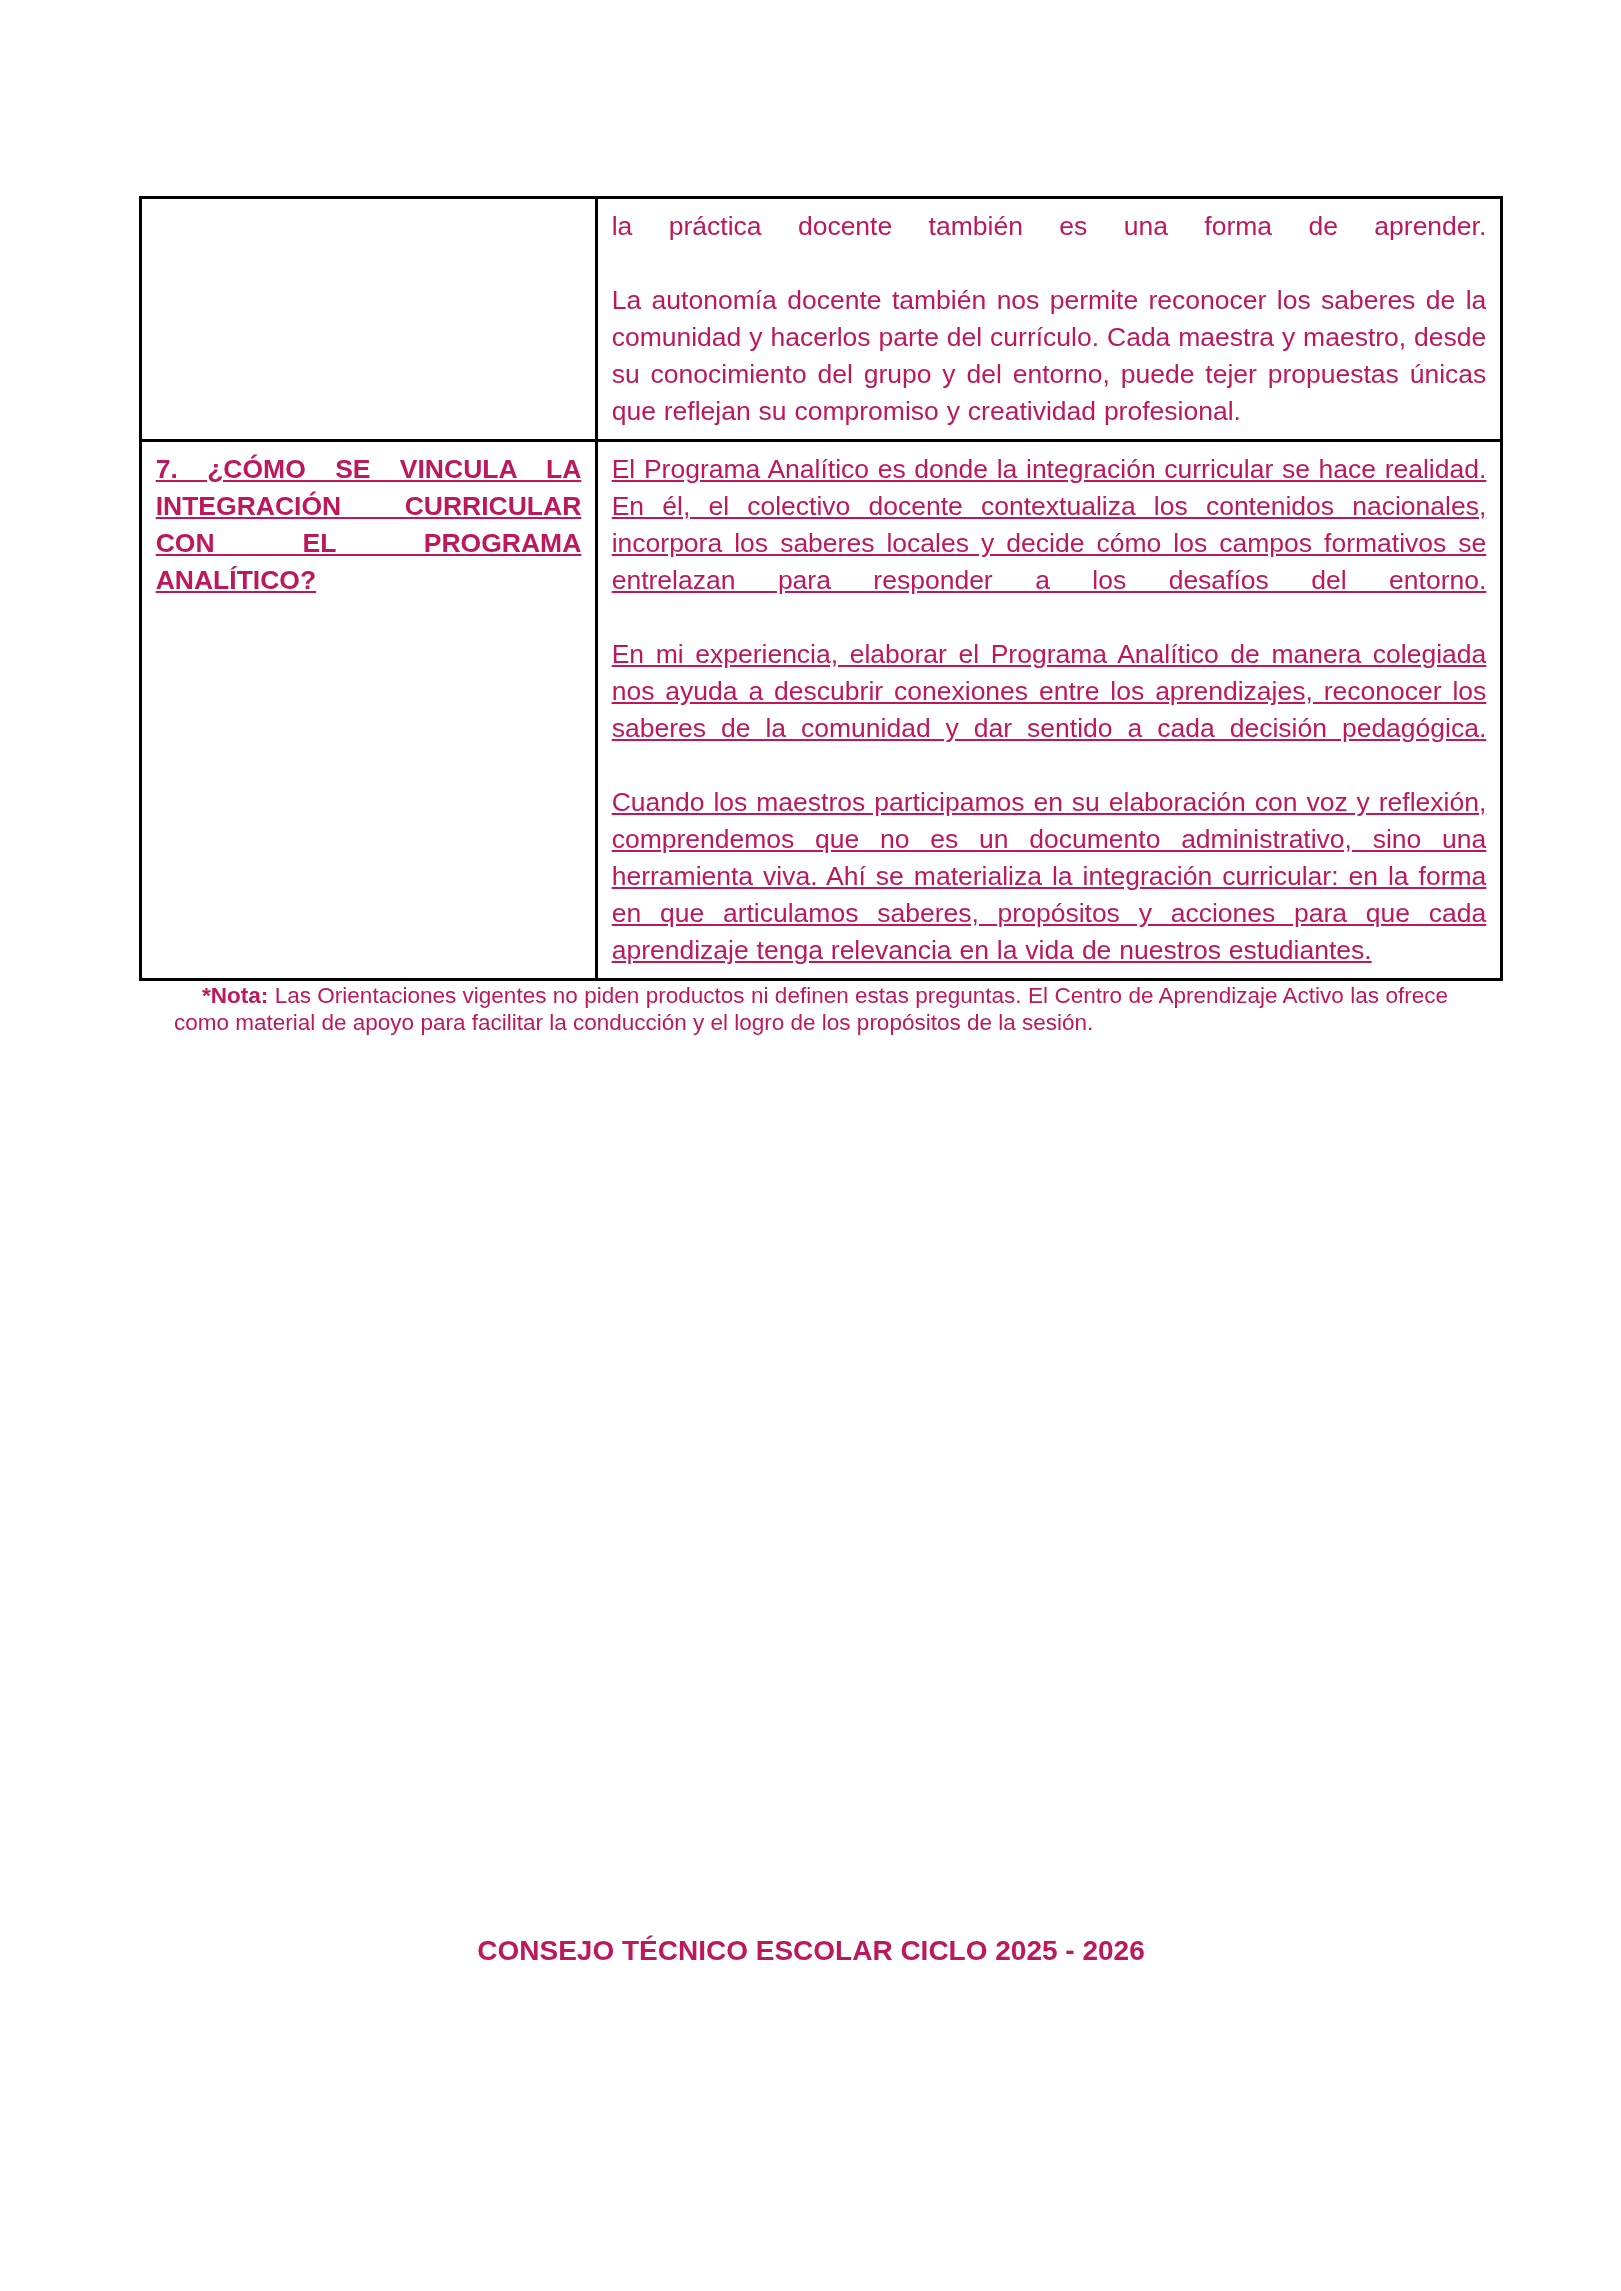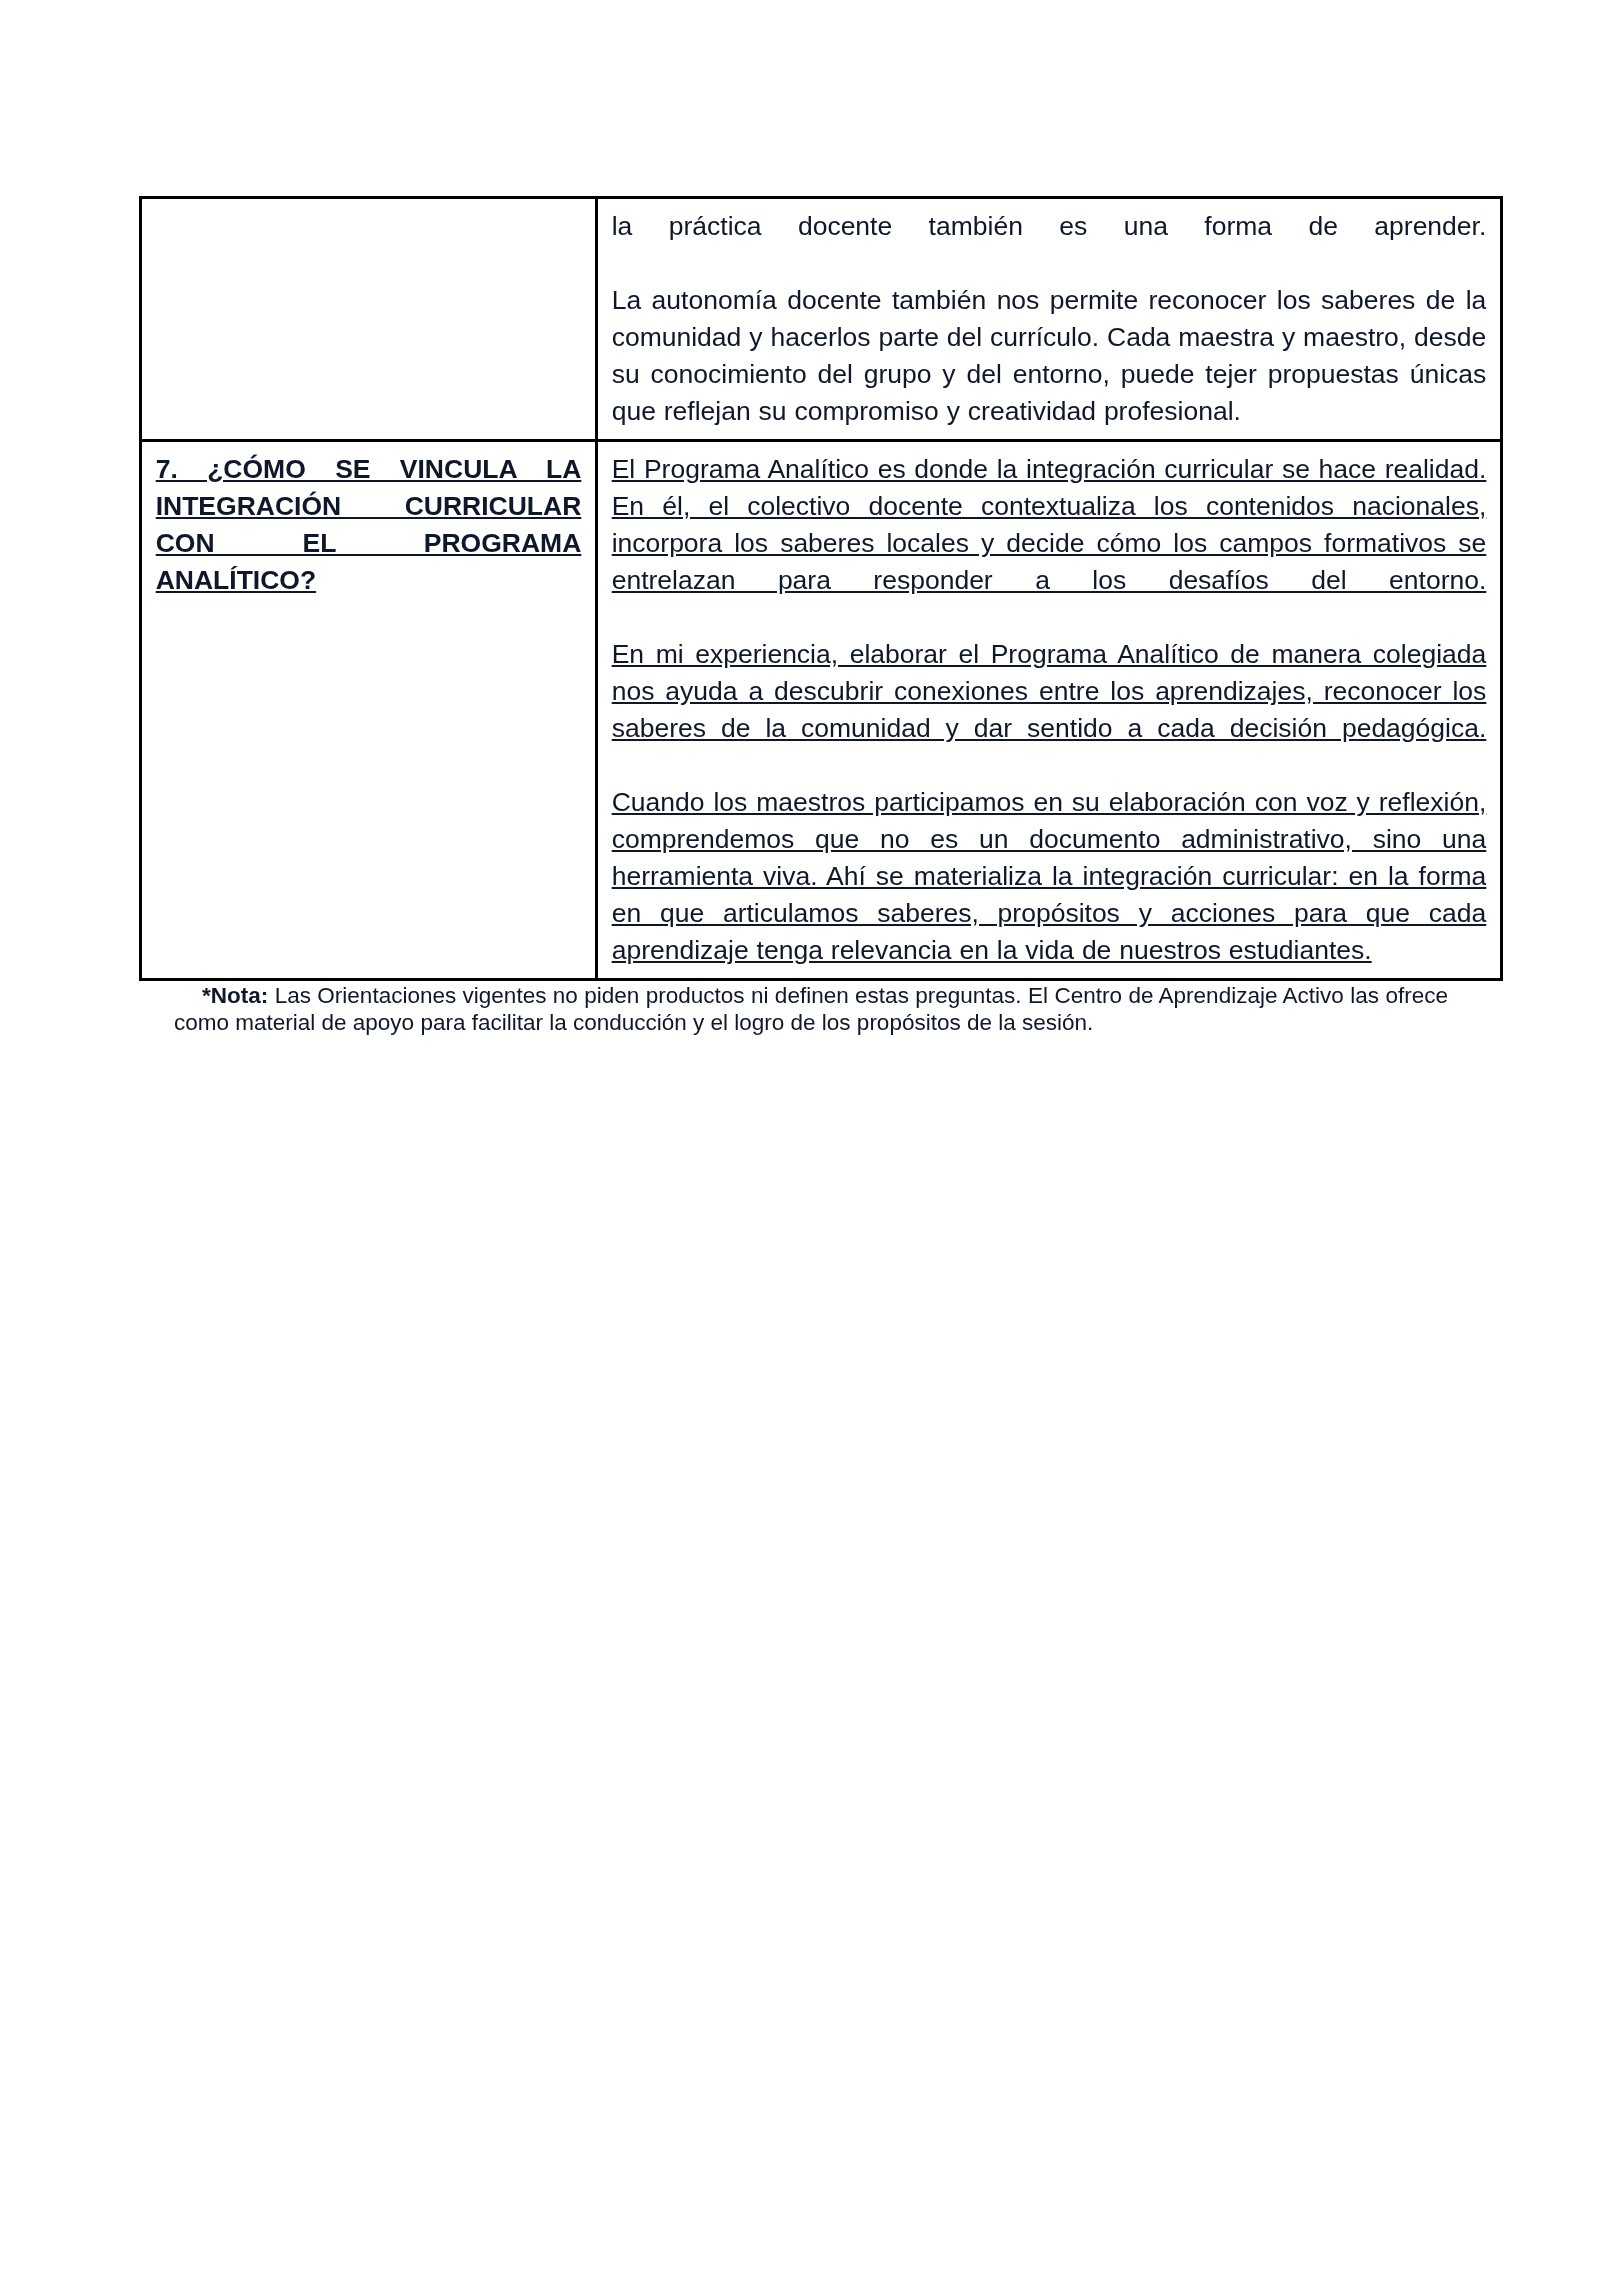--- a/index.html
+++ b/index.html
@@ -5,21 +5,21 @@
   html, body {
     margin: 0;
     padding: 0;
     background: #ffffff;
   }
   .page {
     position: relative;
     width: 1621px;
     height: 2292px;
     background: #ffffff;
-    color: #0f172a;
+    color: #be185d;
     font-family: "Liberation Sans", "DejaVu Sans", sans-serif;
     overflow: hidden;
   }
 
   
   table.doc-table {
     position: absolute;
     left: 139px;
     top: 196px;
     width: 1360px;
@@ -106,16 +106,17 @@
     </tr>
   </tbody>
     </table>
 
   <div class="note">
     <span class="note-label">*Nota:</span>
     <span class="note-text">Las Orientaciones vigentes no piden productos ni definen estas preguntas. El Centro de Aprendizaje Activo las ofrece como material de apoyo para facilitar la conducción y el logro de los propósitos de la sesión.</span>
   </div>
 
   <div class="footer">
+    <div>CONSEJO TÉCNICO ESCOLAR CICLO 2025 - 2026</div>
   </div>
 
 </div>
 
 
 </body></html>

